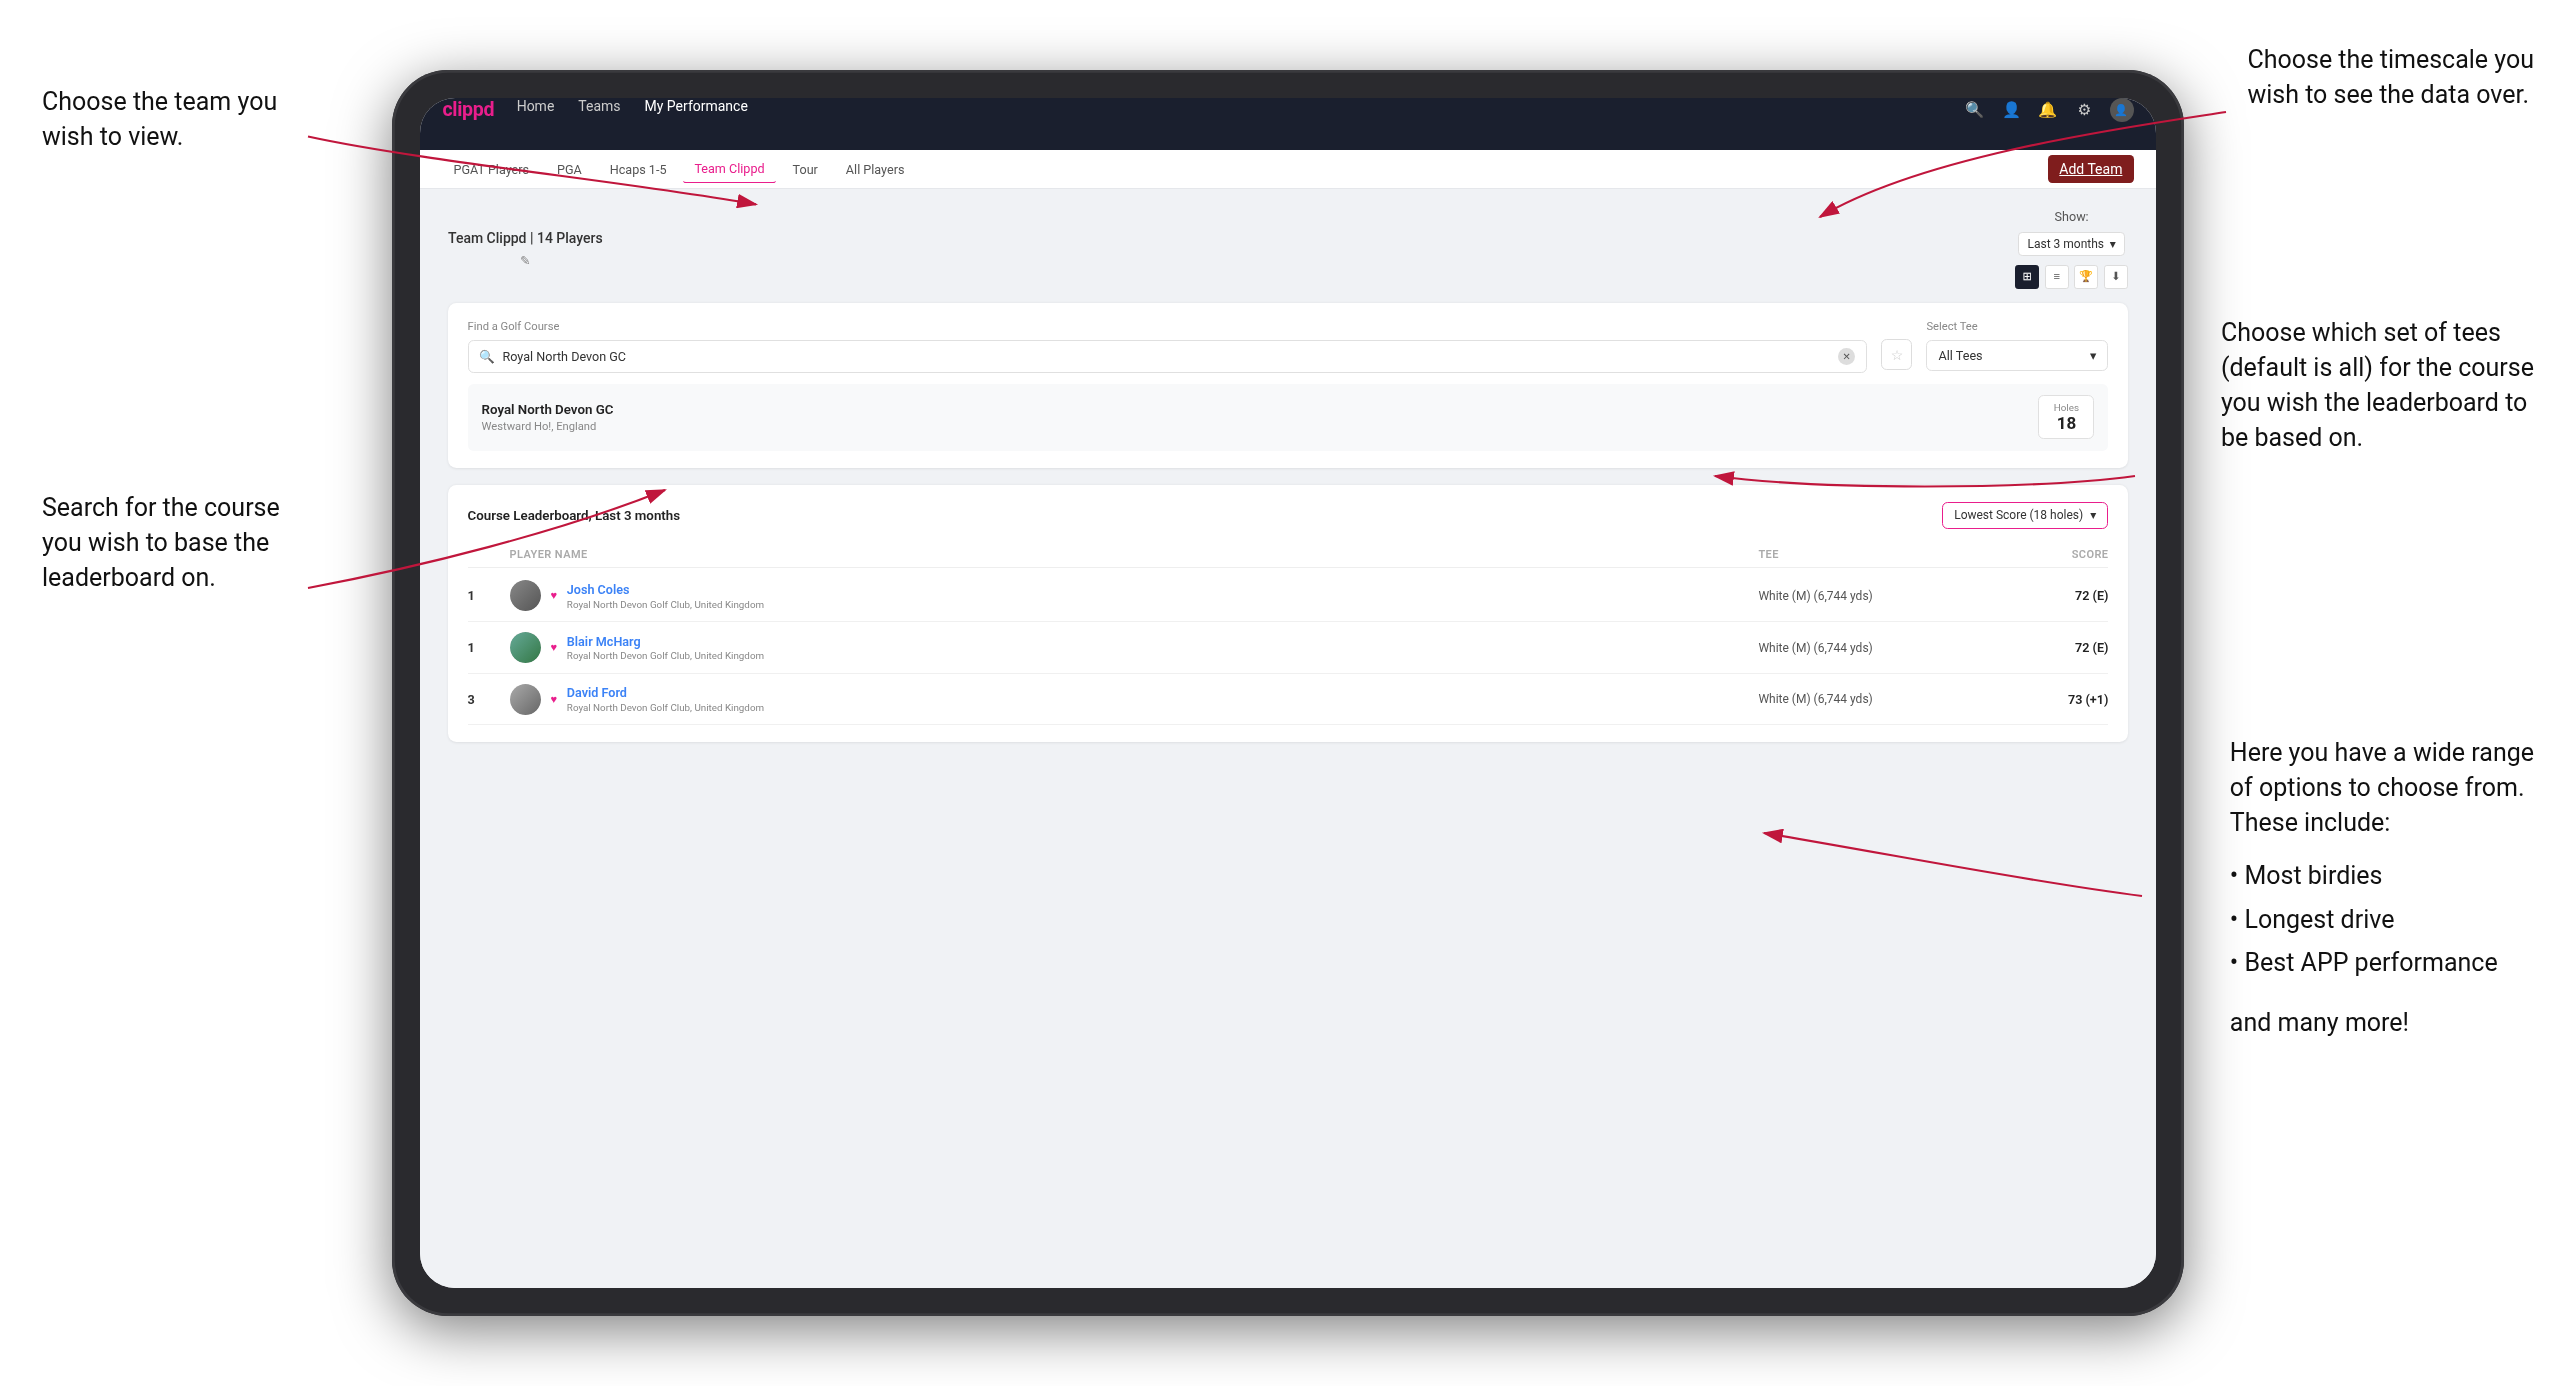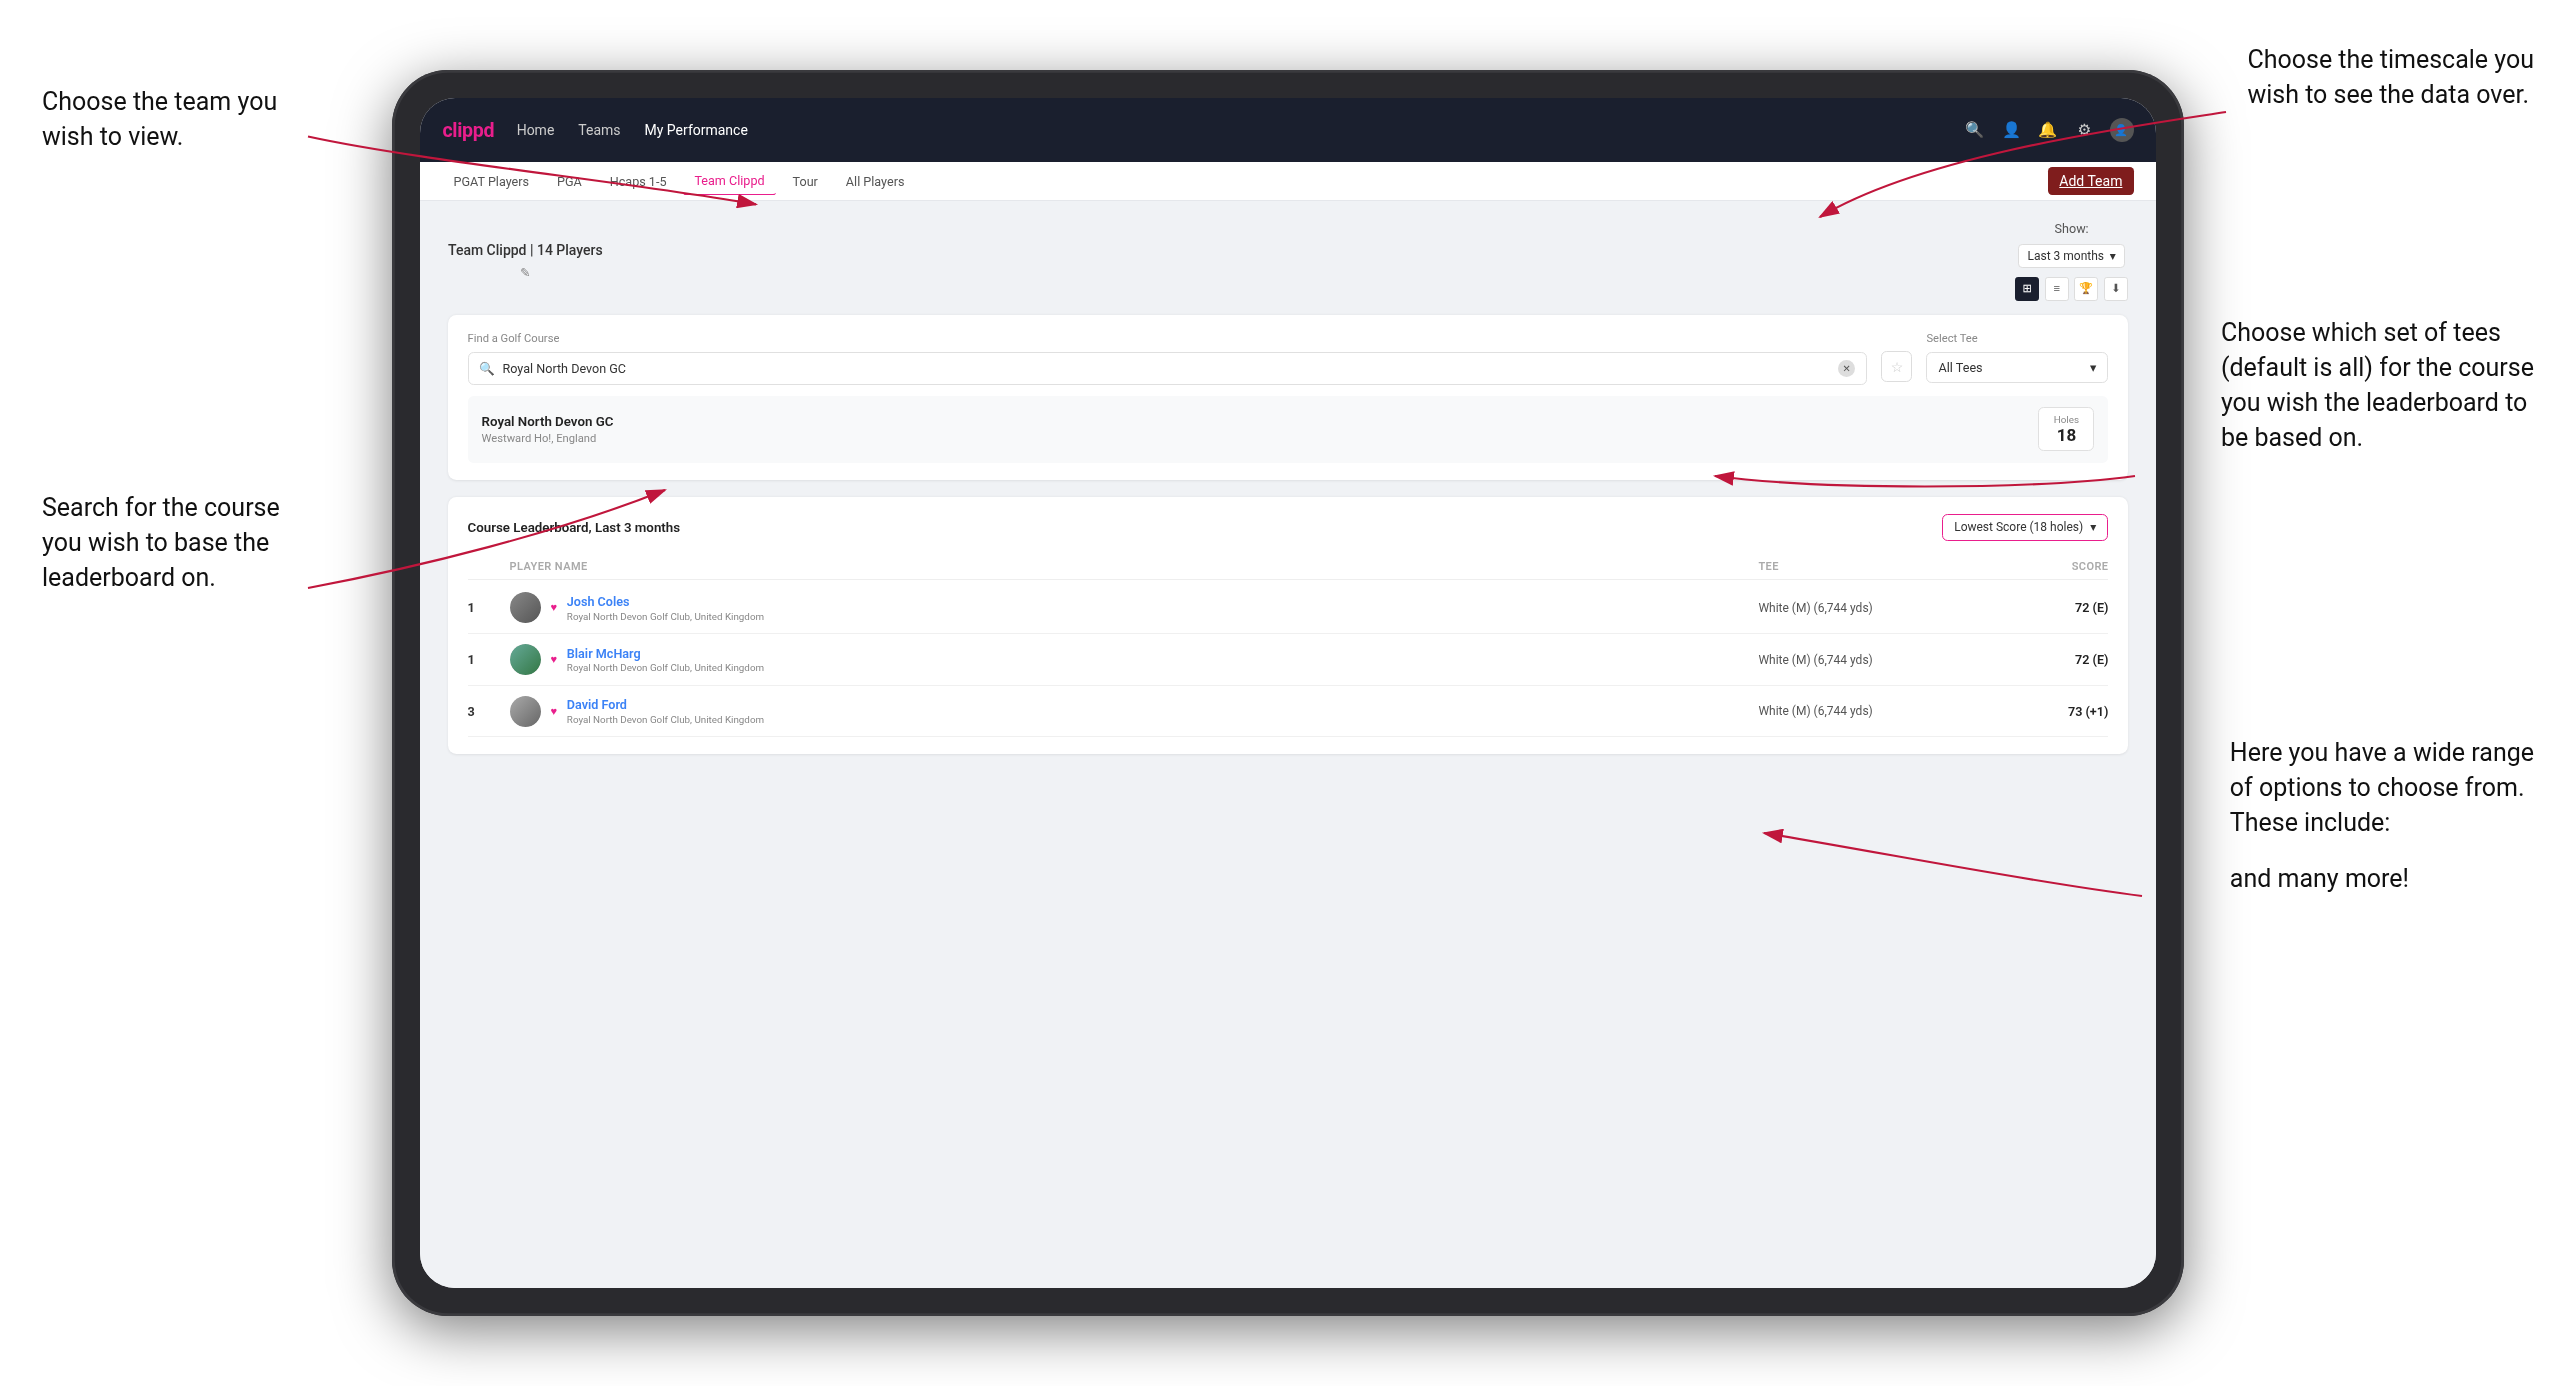--- a/index.html
+++ b/index.html
@@ -40,23 +40,23 @@
       right: 28px;
       bottom: 28px;
       background: #f0f2f5;
       border-radius: 35px;
       overflow: hidden;
     }
 
     
     .navbar {
       background: #1a1f2e;
-      height: 64px;
-      display: flex;
-      align-items: center;
+      height: 52px;
+      display: flex;
+      align-items: flex-start;
       padding: 0 22.4px;
       gap: 22.4px;
     }
 
     .navbar-brand {
       color: #e91e8c;
       font-size: 19.6px;
       font-weight: 700;
       letter-spacing: -0.3px;
     }
@@ -679,20 +679,25 @@
 <div class="annotation" style="left:42px; top:490px; max-width:280px;">
   <span>Search for the course<br>you wish to base the<br>leaderboard on.</span>
 </div>
 
 <div class="annotation" style="right:42px; top:315px; max-width:350px;">
   <span>Choose which set of tees<br>(default is all) for the course<br>you wish the leaderboard to<br>be based on.</span>
 </div>
 
 <div class="annotation" style="right:42px; top:735px; max-width:392px;">
   <span>Here you have a wide range<br>of options to choose from.<br>These include:</span>
+  <ul class="bullet-list" style="margin-top:14px;">
+    <li>Most birdies</li>
+    <li>Longest drive</li>
+    <li>Best APP performance</li>
+  </ul>
   <div style="margin-top:21px; font-size:25px;">and many more!</div>
 </div>
 
 <svg class="annotation-arrow" style="left:0;top:0;width:2576px;height:1386px;" viewBox="0 0 3680 1980" width="2576" height="1386">
 
   <defs>
     <marker id="arrowhead" markerWidth="10" markerHeight="7" refX="9" refY="3.5" orient="auto">
       <polygon points="0 0, 10 3.5, 0 7" fill="#c0163c"></polygon>
     </marker>
   </defs>

